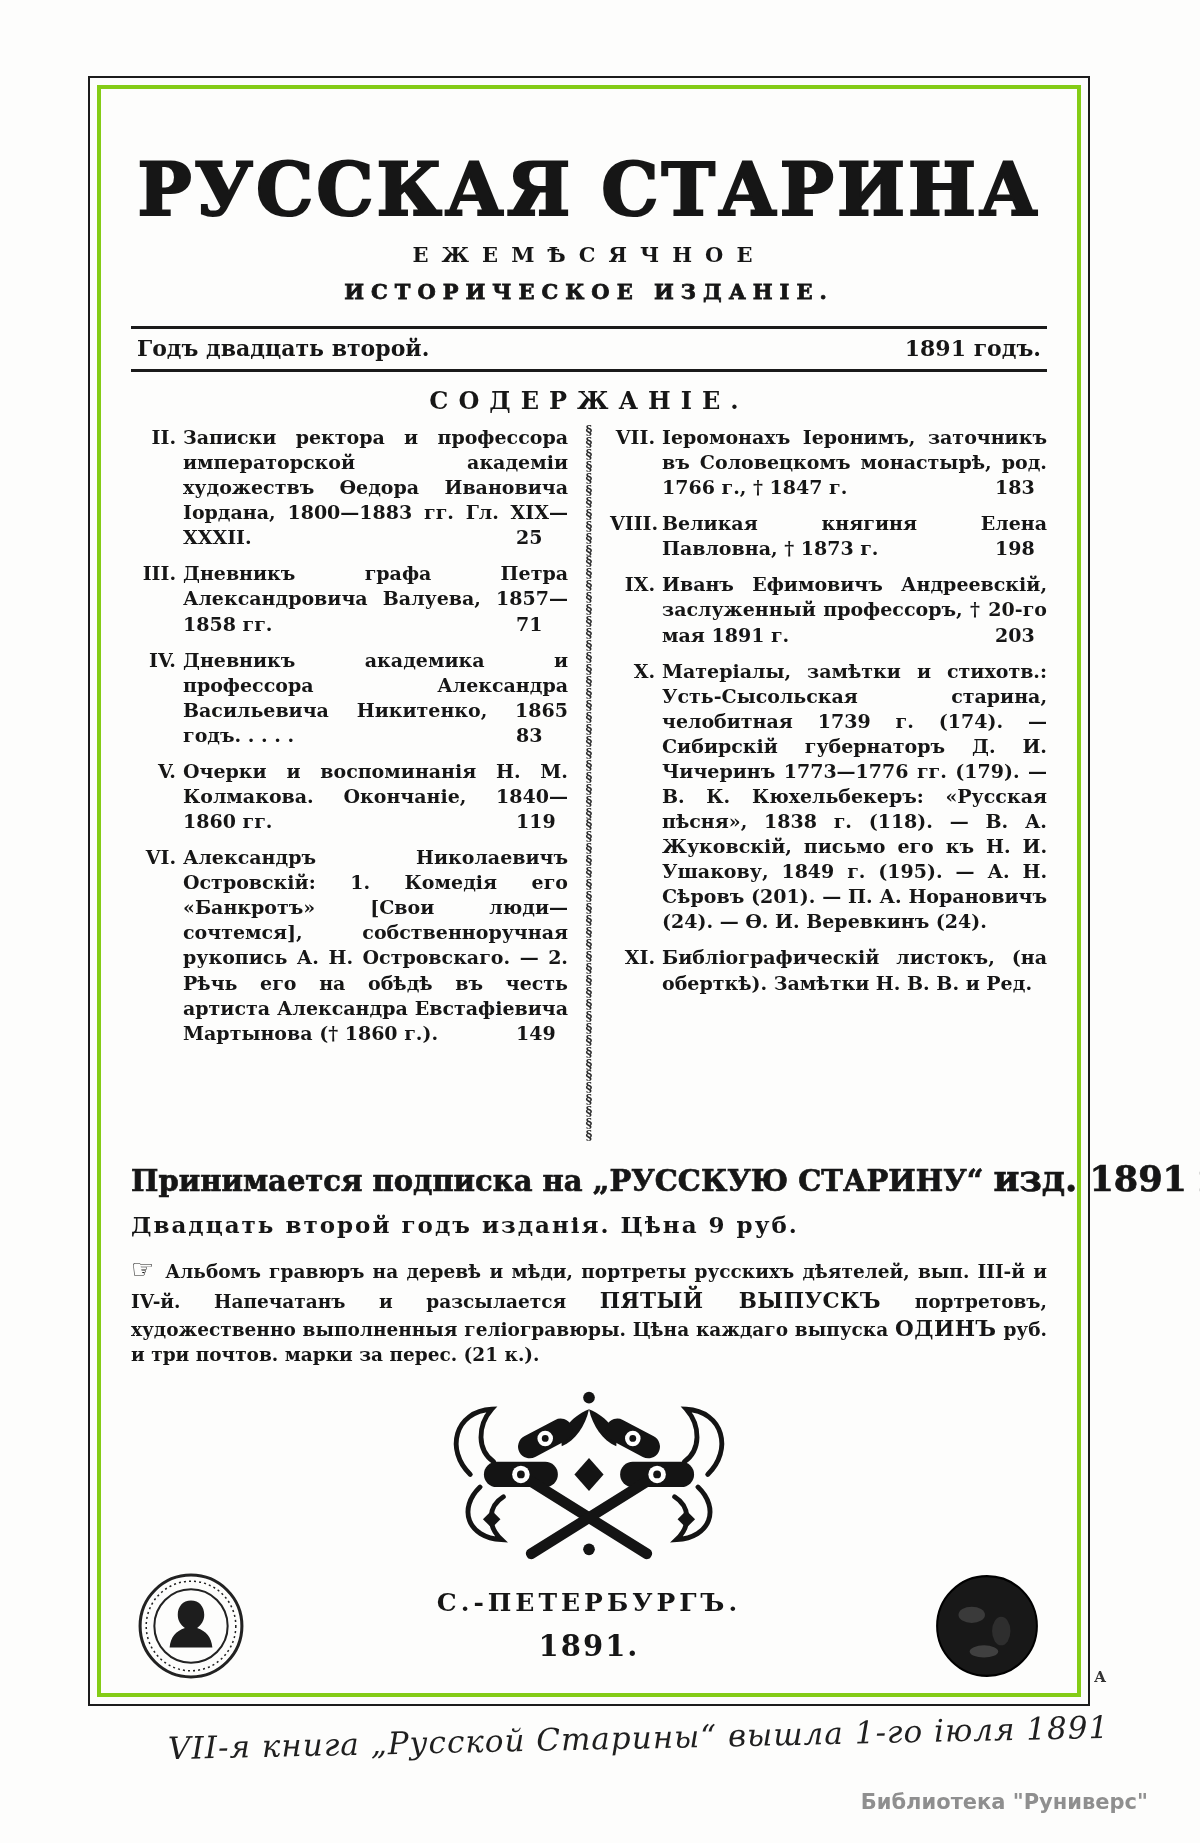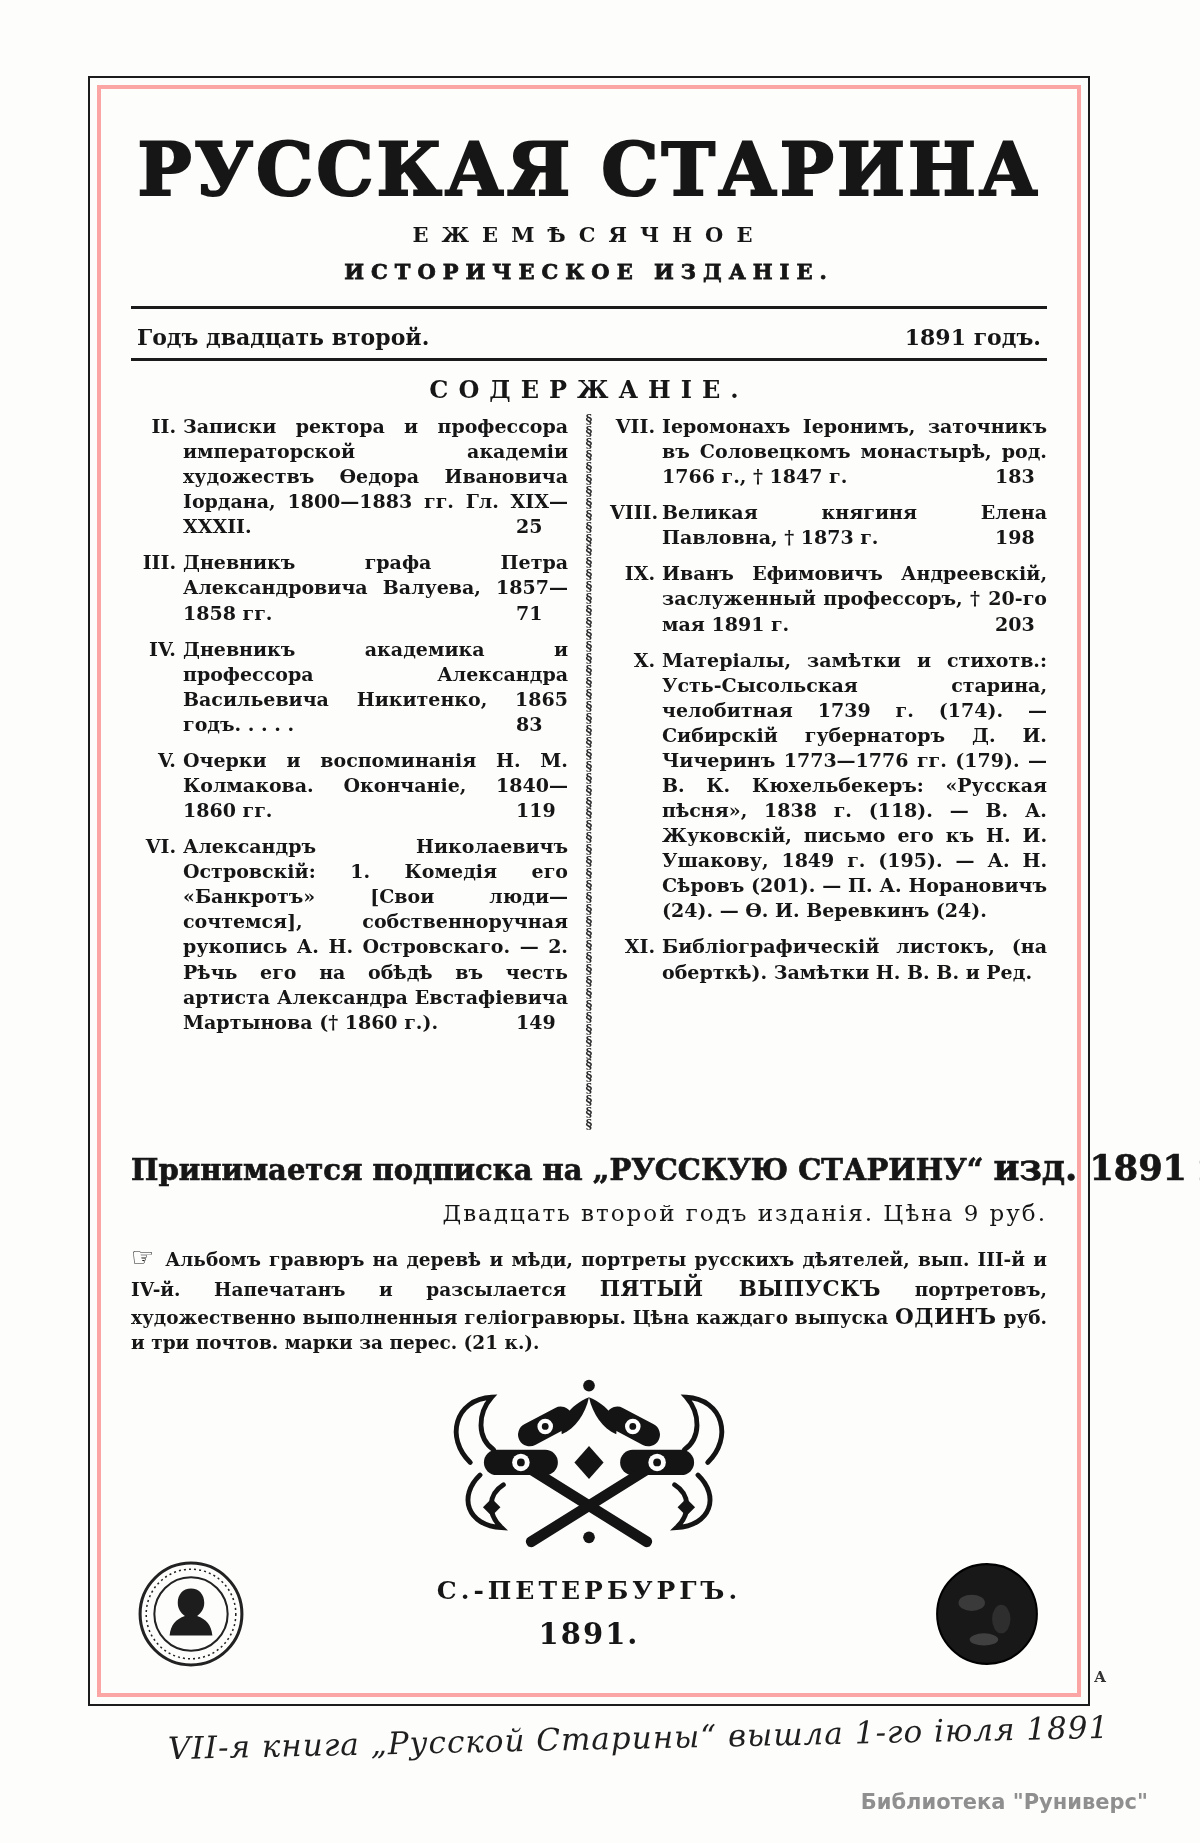--- a/index.html
+++ b/index.html
@@ -10,44 +10,43 @@
     font-family:"DejaVu Serif", serif;
     color:#161616;
     overflow:hidden;
   }
   .frame{
     position:absolute;left:88px;top:76px;width:1002px;height:1630px;
     border:2px solid #1c1c1c;
     padding:7px;box-sizing:border-box;
   }
   .frame-inner{
-    border:4px solid #fca5a5;
+    border:4px solid #84cc16;
     height:100%;box-sizing:border-box;
-    padding:12px 30px 16px 30px;
+    padding:32px 30px 16px 30px;
     position:relative;
   }
   .masthead{text-align:center;}
   .journal-title{
     margin:26px 0 10px 0;
     font-size:72px;font-weight:700;letter-spacing:3px;
     -webkit-text-stroke:2.2px #171717;
     white-space:nowrap;
   }
   .subtitle1{
     font-size:21px;font-weight:700;letter-spacing:13px;margin:6px 0 12px 0;
   }
   .subtitle2{
     font-size:21px;font-weight:700;letter-spacing:7px;margin:0 0 22px 0;
     -webkit-text-stroke:0.8px #171717;
   }
   .rule{height:3px;background:#1b1b1b;border:0;margin:0;}
   .band{
     display:flex;justify-content:space-between;align-items:flex-end;
     padding:6px 6px 8px 6px;
-    margin-top:9px;
   }
   .band-left,.band-right{font-size:22px;font-weight:700;}
   .band-center{
     font-size:37px;font-weight:700;letter-spacing:16px;
     -webkit-text-stroke:1px #171717;
   }
   .toc-header{
     text-align:center;font-size:24px;font-weight:700;letter-spacing:10px;
     margin:14px 0 10px 0;
   }
@@ -67,21 +66,21 @@
   .annex{
     margin-top:10px;font-size:19.5px;font-weight:700;text-align:justify;line-height:1.3;
   }
   .rt-caps{font-size:21.5px;letter-spacing:0.5px;}
   .subscription{
     margin-top:16px;text-align:center;font-weight:700;font-size:29px;white-space:nowrap;
     -webkit-text-stroke:0.7px #171717;
   }
   .rt-big{font-size:35px;}
   .edition-line{
-    margin-top:12px;text-align:right;font-weight:400;font-size:23px;letter-spacing:2px;
+    margin-top:12px;text-align:left;font-weight:700;font-size:23px;letter-spacing:2px;
   }
   .announcement{
     margin-top:14px;font-size:18.5px;font-weight:700;text-align:justify;line-height:1.32;
   }
   .rt-hand{font-family:"DejaVu Sans",sans-serif;font-size:26px;}
   .ornament-wrap{text-align:center;margin:14px 0 4px 0;}
   .bottom-row{
     display:flex;justify-content:space-between;align-items:center;
     margin-top:4px;padding:0 4px;
   }

